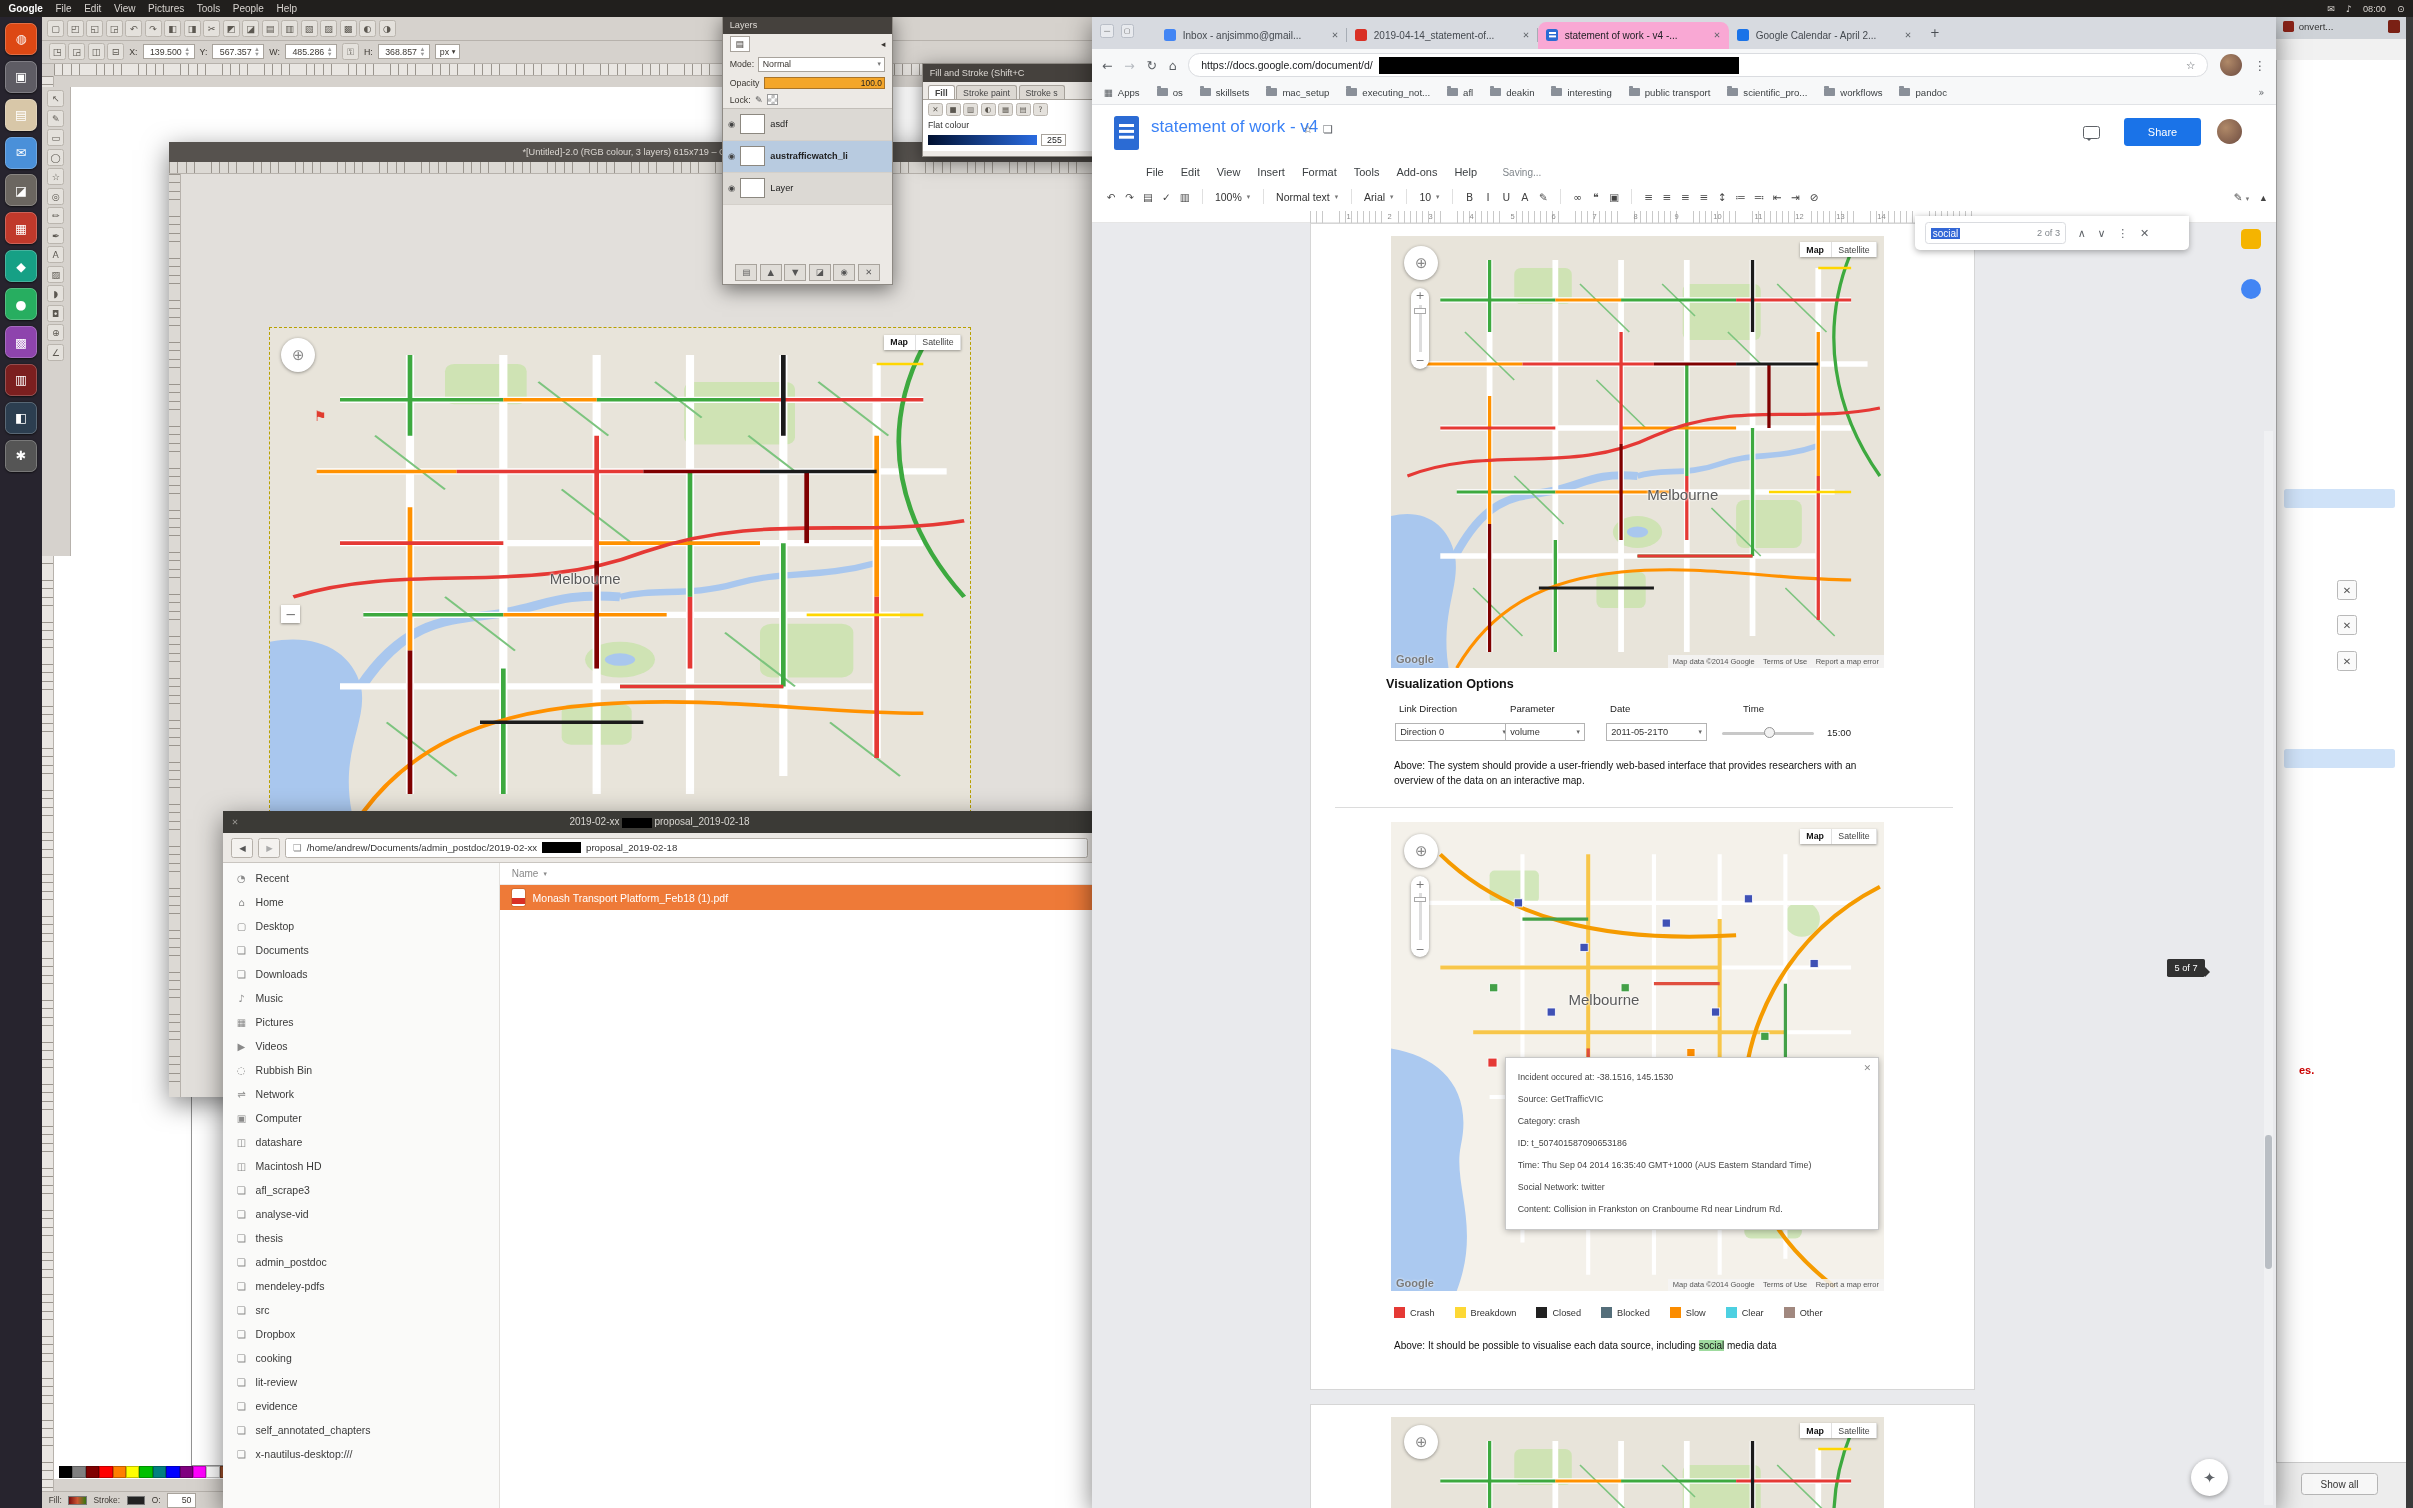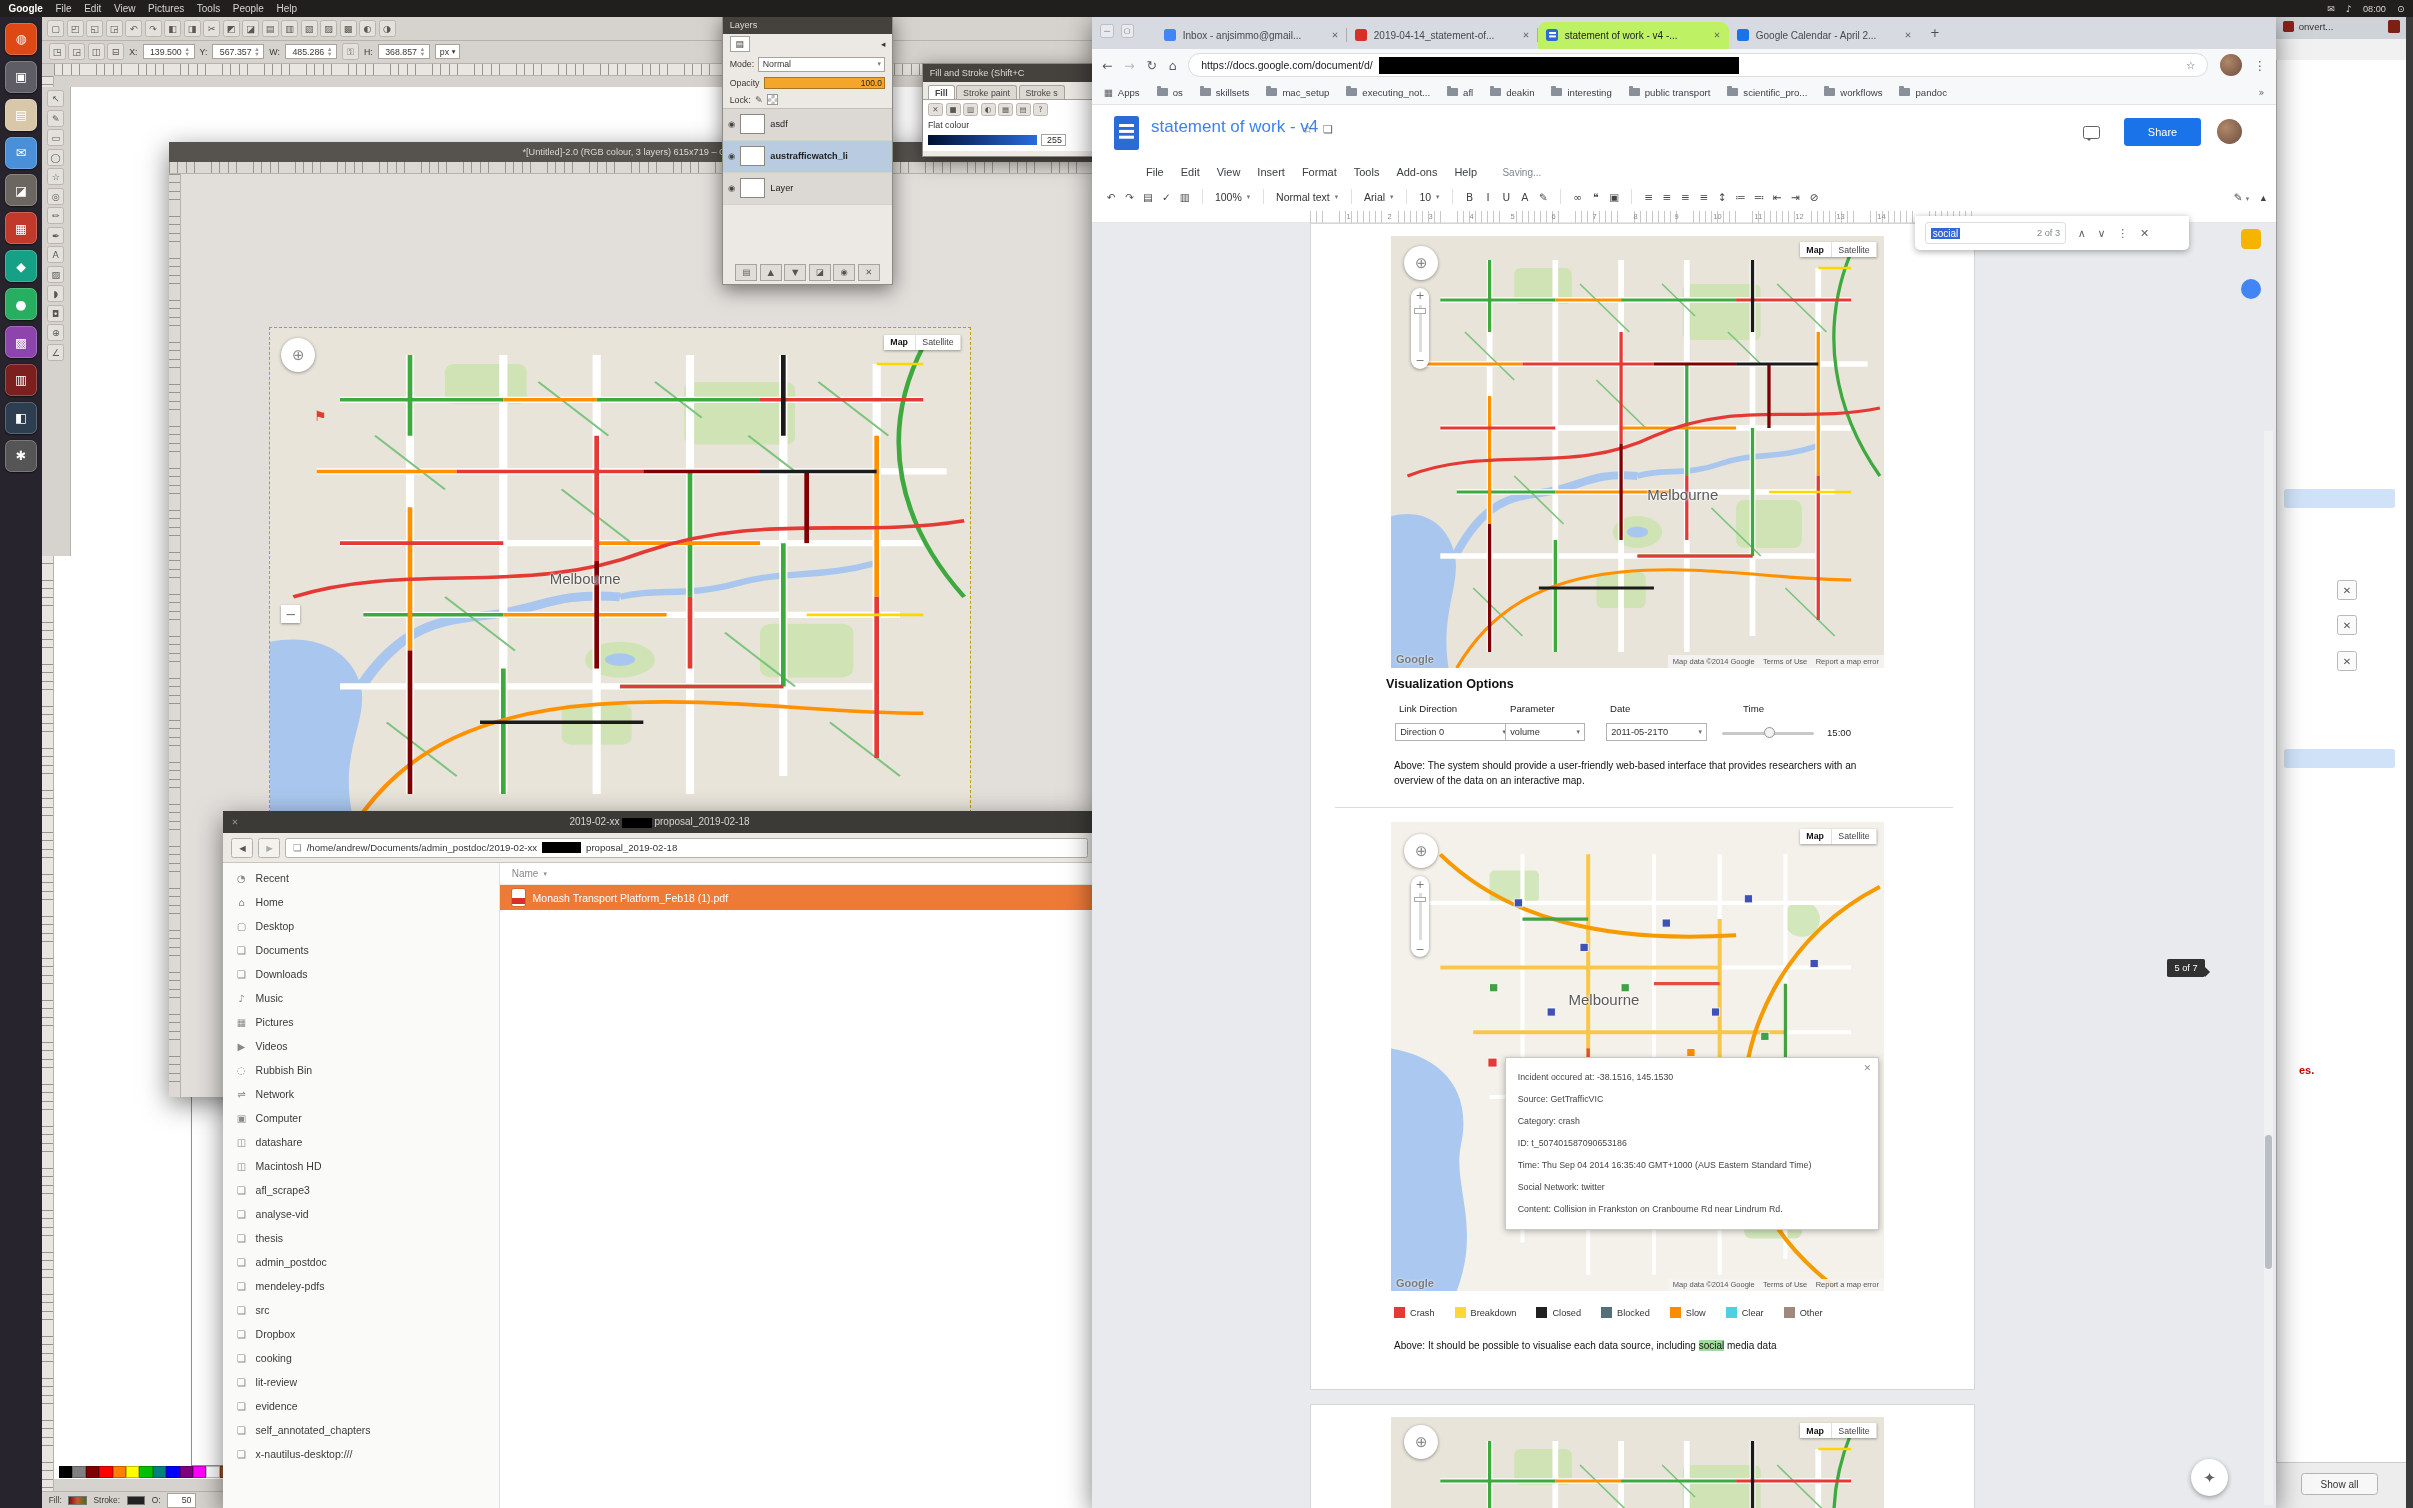--- a/index.html
+++ b/index.html
@@ -93,21 +93,21 @@
 .xbtn{position:absolute;width:20px;height:20px;background:#fafafa;border:0.8px solid #b9b9b9;border-radius:2.5px;display:flex;align-items:center;justify-content:center;color:#555;font-size:10px}
 .bluebar{position:absolute;left:6.7px;width:111px;height:19px;background:#cfe2f8;border-radius:2.5px}
 .rf-bottom{position:absolute;left:0;bottom:0;width:131px;height:46px;background:#ededed;border-top:0.8px solid #ccc}
 .showall{position:absolute;left:25px;top:10px;width:77px;height:22px;background:#f7f7f7;border:0.8px solid #b5b5b5;border-radius:3.4px;font-size:10px;color:#333;display:flex;align-items:center;justify-content:center}
 .rf-edge{position:absolute;right:0;top:0;width:6.7px;height:1493px;background:#3a3a3a}
 
 .chrome{left:1092px;top:15px;width:1184px;height:1493px;background:#fff;z-index:10}
 .tabstrip{position:absolute;left:0;top:0;width:100%;height:34px;background:#d7dae0}
 .winctl{position:absolute;top:9.2px;width:13.4px;height:13.4px;background:#e8eaee;border:0.8px solid #b9bec7;border-radius:2.5px;font-size:6.7px;color:#555;display:flex;align-items:center;justify-content:center}
 .tab{position:absolute;top:6.7px;height:27px;width:191px;display:flex;align-items:center;gap:6.7px;padding:0 8.4px;font-size:10px;color:#454a50}
-.tab.on{background:#bef264;border-radius:8.4px 8.4px 0 0;color:#1c1e21}
+.tab.on{background:#f9a8d4;border-radius:8.4px 8.4px 0 0;color:#1c1e21}
 .tab .sep{position:absolute;right:0;top:6.7px;height:13.4px;width:0.8px;background:#a7adb5}
 .fav{width:11.7px;height:11.7px;border-radius:2.5px;flex:none;position:relative}
 .fav.doc::after{content:"";position:absolute;left:2.5px;top:2.5px;right:2.5px;height:1.7px;background:#fff;box-shadow:0 3.4px 0 #fff}
 .tab .lbl{flex:1;overflow:hidden;white-space:nowrap}
 .tab .x{color:#5f6368;font-size:8.4px}
 .newtab{position:absolute;top:11px;font-size:11.7px;color:#4a4e54}
 .cr-tools{position:absolute;left:0;top:34px;width:100%;height:32px;background:#f7f8f9;display:flex;align-items:center;gap:11.7px;padding:0 10px}
 .cr-tools .nv{font-size:12.6px;color:#5a5e63}
 .omni{flex:1;height:23.5px;background:#fff;border:0.8px solid #dadce0;border-radius:11.7px;display:flex;align-items:center;padding:0 11.7px;font-size:10.5px;color:#202124;gap:6.7px}
 .avatar{width:22px;height:22px;border-radius:50%;background:radial-gradient(circle at 35% 35%,#b08968,#6d4c41);flex:none}

